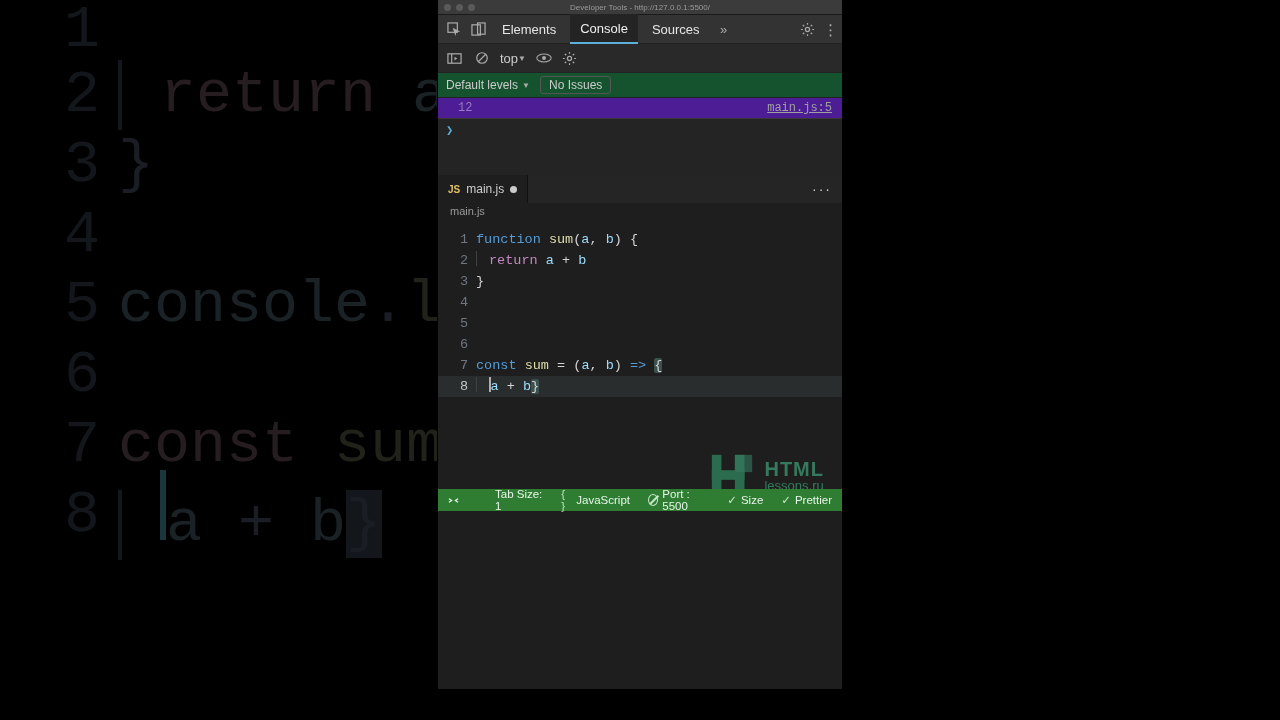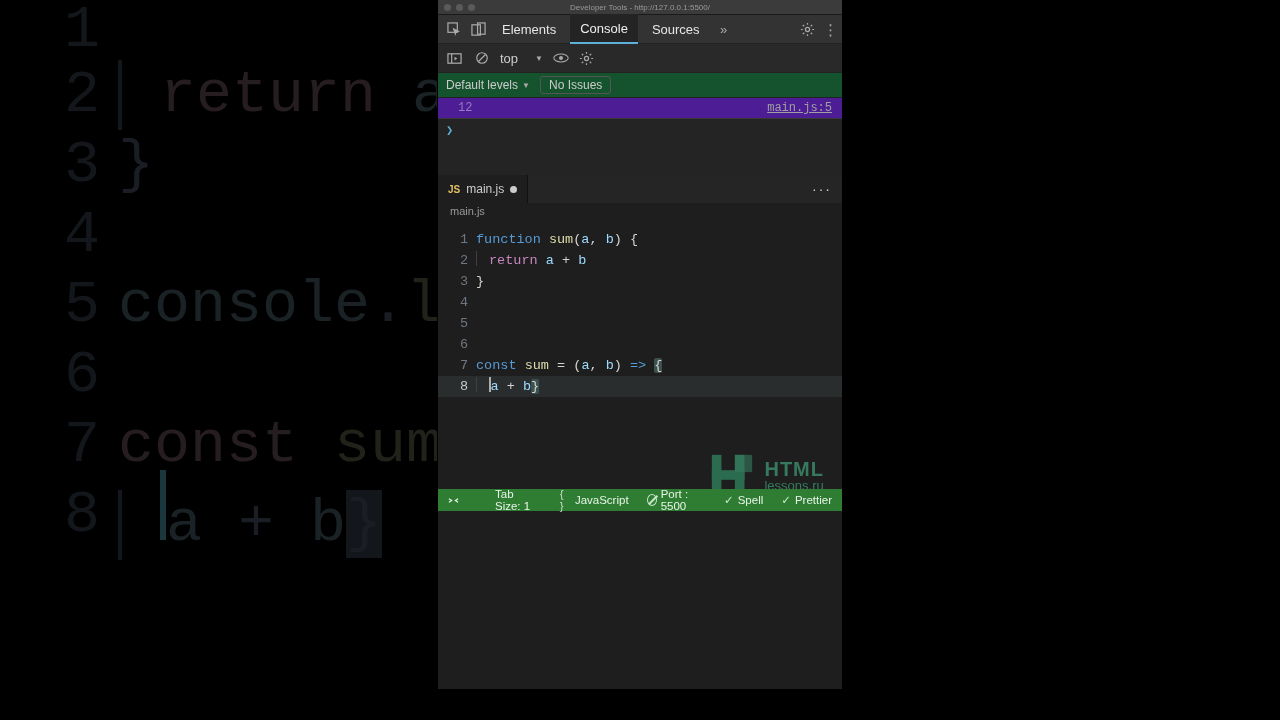--- a/index.html
+++ b/index.html
@@ -19,21 +19,21 @@
   .dt-top{height:14px;background:#3b3b3b;border-bottom:1px solid #1a1a1a;display:flex;align-items:center;position:relative;}
   .dots{display:flex;gap:5px;margin-left:6px}
   .dot{width:7px;height:7px;border-radius:50%;background:#5a5a5a}
   .dt-title{position:absolute;left:0;right:0;text-align:center;color:#9a9a9a;font-size:8px;}
   .dt-tabs{height:28px;background:#333;display:flex;align-items:center;border-bottom:1px solid #222;position:relative;padding-left:6px;gap:4px;}
   .dt-ico{width:20px;height:20px;display:flex;align-items:center;justify-content:center;color:#aaa;}
   .dt-tab{color:#e5e5e5;font-size:13px;padding:0 10px;height:100%;display:flex;align-items:center;}
   .dt-tab.active{background:#242424;border-bottom:2px solid #5db0d7;color:#eee;}
   .dt-right{position:absolute;right:4px;display:flex;gap:8px;color:#aaa;}
   .dt-bar{height:28px;background:#292929;display:flex;align-items:center;border-bottom:1px solid #222;padding:0 6px;gap:8px;position:relative;}
-  .ctx{color:#ccc;font-size:13px;display:flex;align-items:center;gap:17px}
+  .ctx{color:#ccc;font-size:13px;display:flex;align-items:center;gap:0}
   .tri{font-size:8px;color:#aaa}
   .filter{flex:1;height:18px;background:#1f1f1f;border:1px solid #4a4a4a;border-radius:2px;color:#888;font-size:11px;padding:0 6px;display:flex;align-items:center;}
   .dt-bar2{height:24px;background:#14532d;display:flex;align-items:center;gap:10px;padding:0 8px;border-bottom:1px solid #222;}
   .lvl{color:#ccc;font-size:12px;display:flex;align-items:center;gap:4px}
   .noiss{color:#ccc;font-size:12px;border:1px solid #555;border-radius:3px;padding:1px 8px}
   .dt-out{background:#4c1d95;border-bottom:1px solid #383838;display:flex;align-items:center;height:20px;padding:0 10px;font-size:12px;}
   .out-val{color:#9a7bbf;margin-left:10px}
   .out-src{margin-left:auto;color:#a0a0a0;text-decoration:underline}
   .dt-prompt{height:48px;background:#242424;padding:4px 8px;color:#5db0d7;font-size:12px}
   
@@ -259,20 +259,20 @@
       </span>
     <div class="grow"></div>
     <span class="sitem">Tab Size: 1</span>
     <span class="sitem"><span style="opacity:.8">{ }</span>&nbsp;<span>JavaScript</span></span>
     <span class="sitem">
         <span class="no"></span>
         <span>Port : 5500</span>
       </span>
     <span class="sitem">
         <span class="chk">✓</span>
-        <span>Spell</span>
+        <span>Size</span>
       </span>
     <span class="sitem">
         <span class="chk">✓</span>
         <span>Prettier</span>
       </span>
   </div>
 </div>
 
 </body></html>

